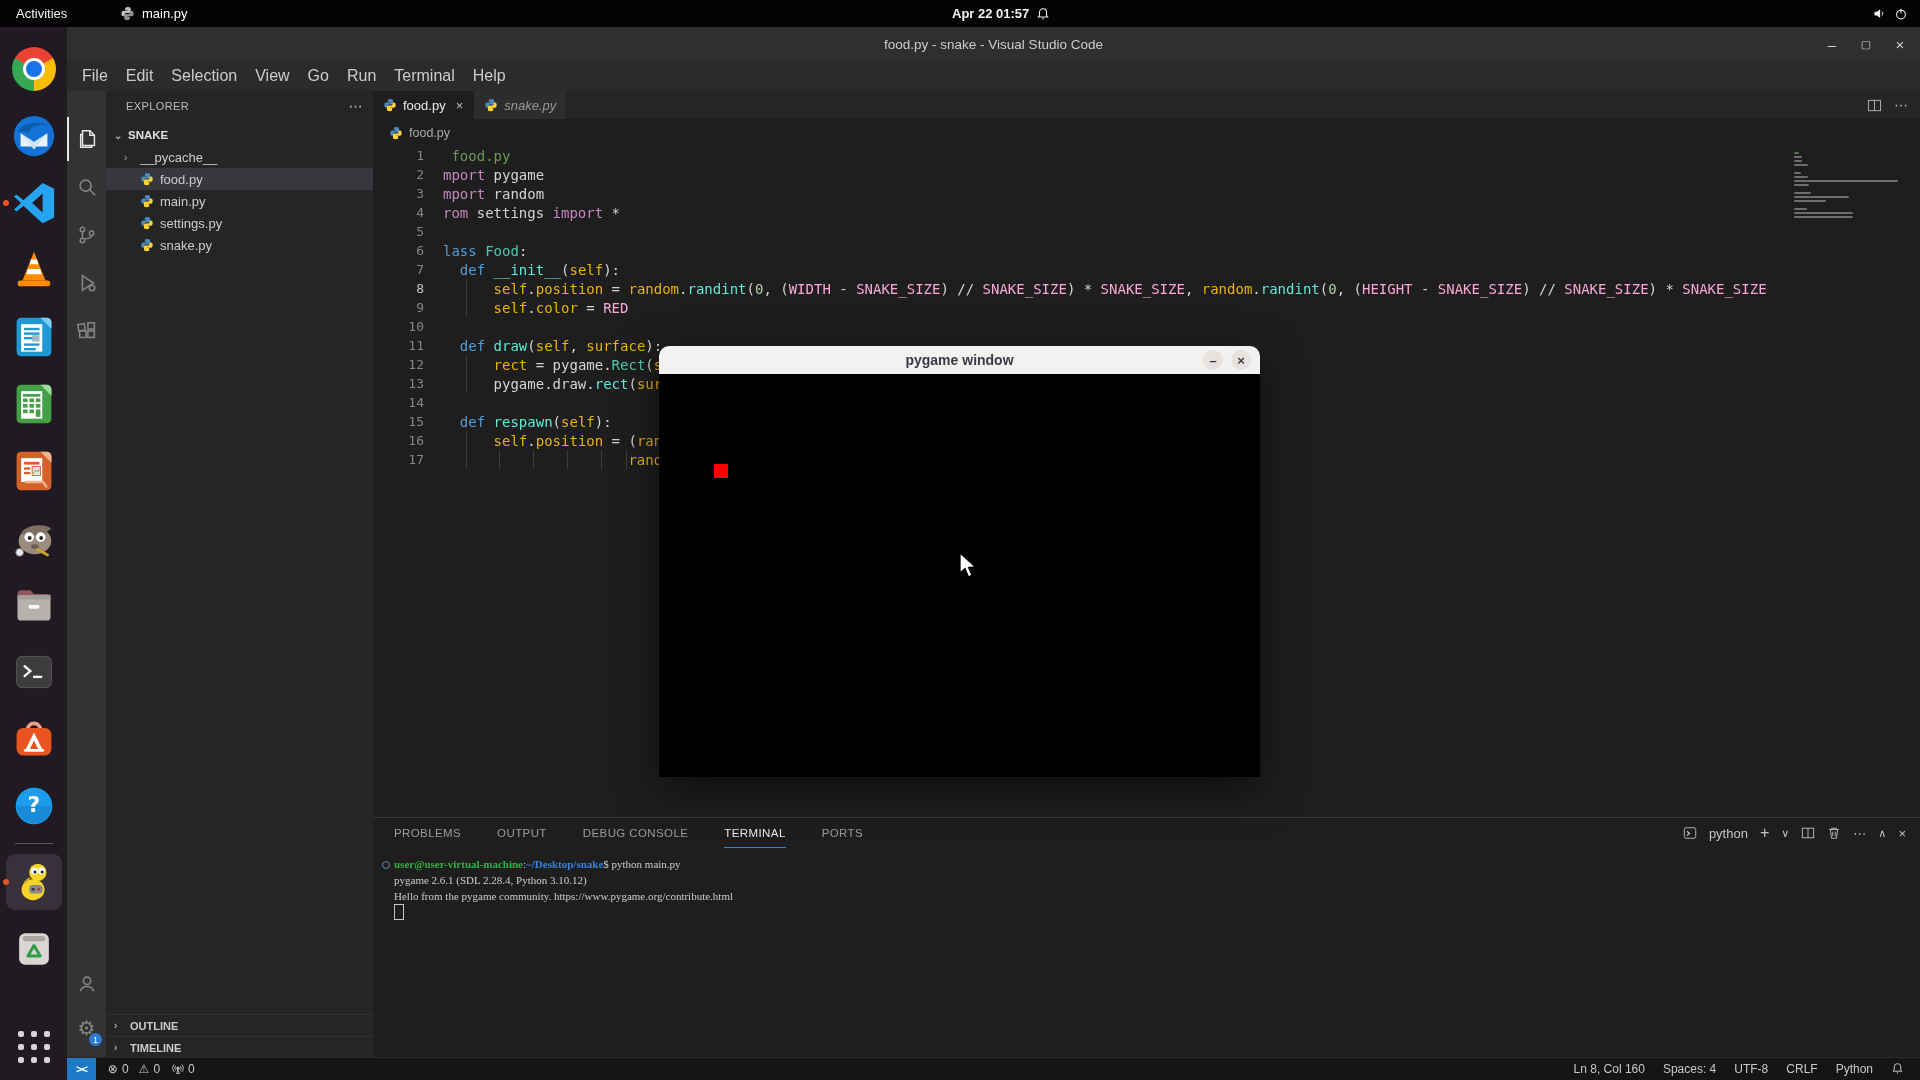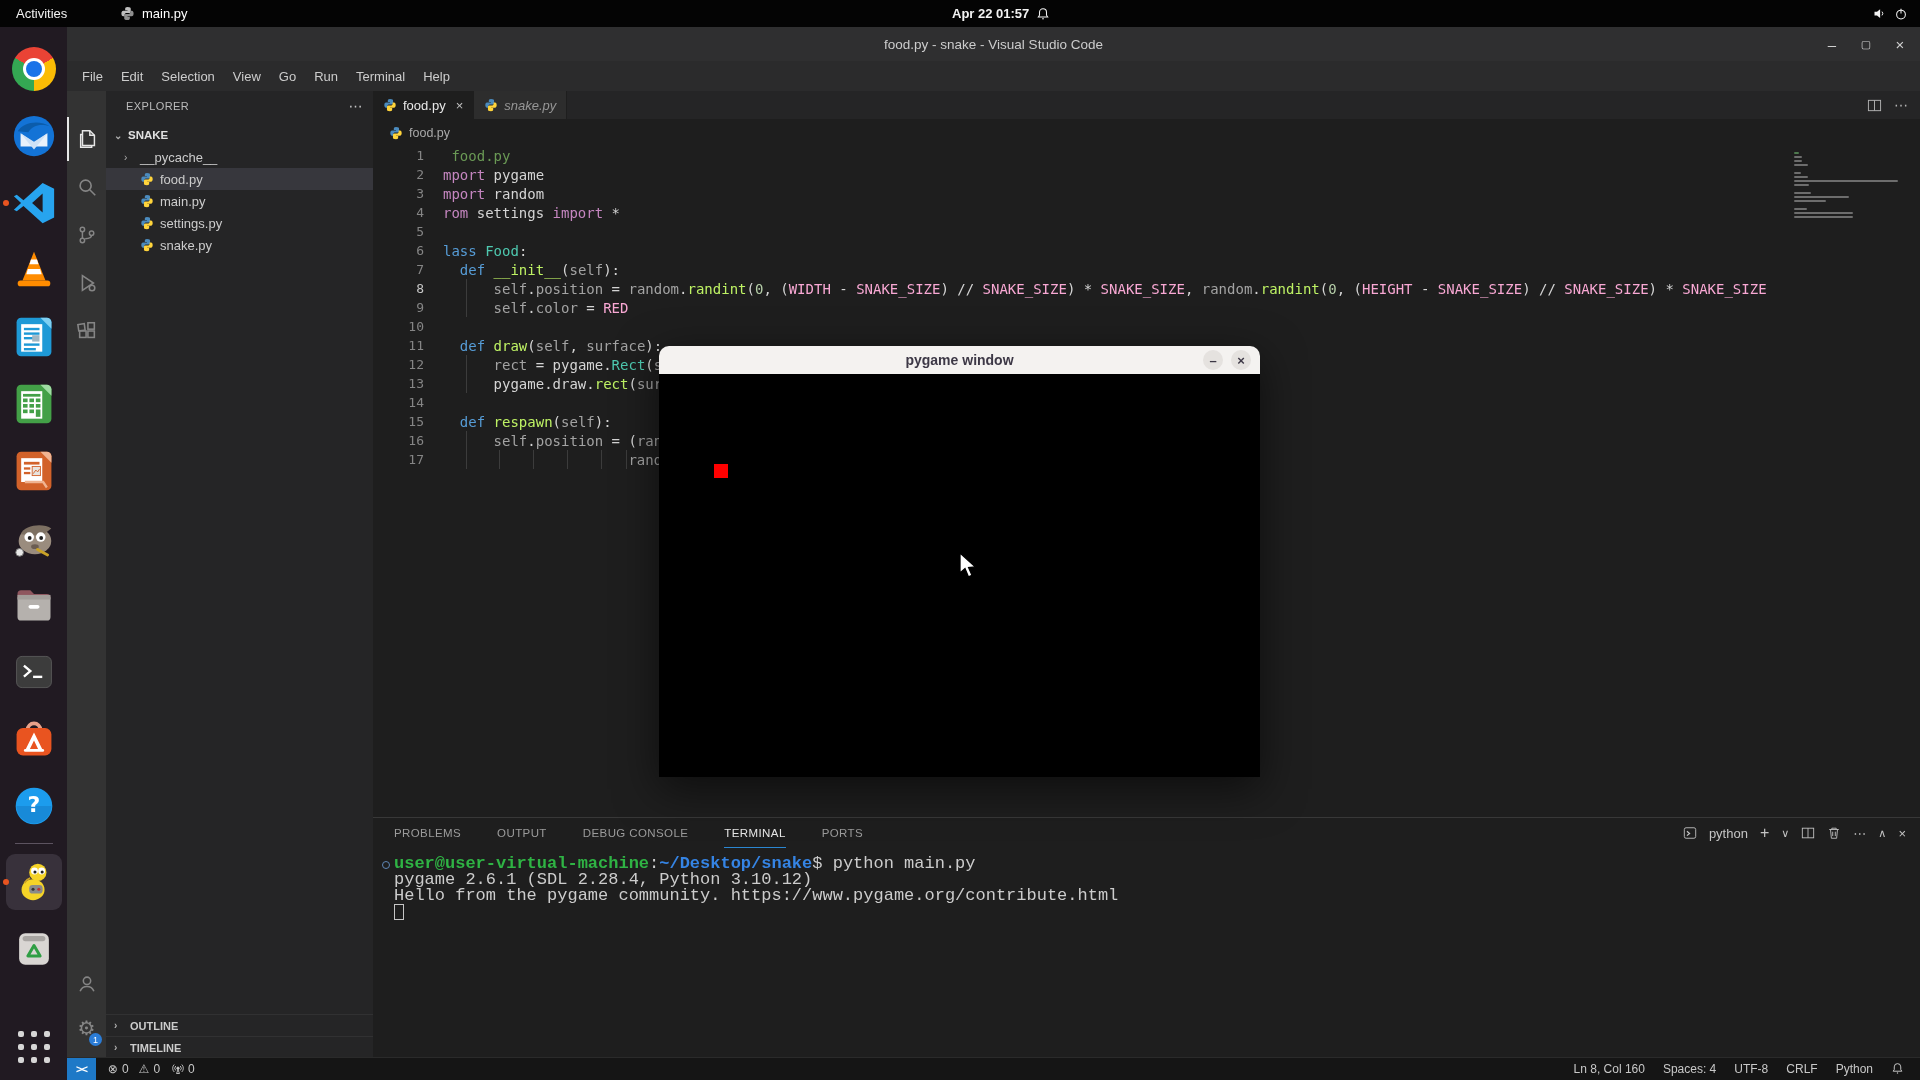--- a/index.html
+++ b/index.html
@@ -26,21 +26,21 @@
   .dock-spacer{flex:1 1 auto;}
   .appgrid{display:grid;grid-template-columns:repeat(3,6px);grid-template-rows:repeat(3,6px);gap:7px;}
   .appgrid i{width:6px;height:6px;border-radius:2px;background:#d6d6d6;}
 
   
   #vscode{position:absolute;left:67px;top:27px;width:1853px;height:1053px;background:#1e1e1e;}
   #titlebar{position:absolute;left:0;top:0;right:0;height:34px;background:#2f2f30;color:#cccccc;}
   #win-title{position:absolute;left:0;right:0;top:0;height:34px;display:flex;align-items:center;justify-content:center;font-size:13.5px;}
   #win-controls{position:absolute;right:10px;top:0;height:34px;display:flex;align-items:center;gap:14px;color:#d0d0d0;font-size:15px;}
   #win-controls span{width:20px;text-align:center;}
-  #menubar{position:absolute;left:0;top:34px;right:0;height:30px;background:#2b2b2c;display:flex;align-items:center;padding-left:6px;font-size:13px;color:#cccccc;}
+  #menubar{position:absolute;left:0;top:34px;right:0;height:30px;background:#2b2b2c;display:flex;align-items:center;padding-left:6px;font-size:16px;color:#cccccc;}
   .menu-item{padding:4px 9px;border-radius:4px;}
 
   
   #activitybar{position:absolute;left:0;top:64px;width:39px;bottom:22px;background:#333333;}
   .act-icon{position:absolute;left:0;width:39px;height:44px;display:flex;align-items:center;justify-content:center;color:#858585;}
   .act-icon.active{color:#e7e7e7;border-left:2px solid #e7e7e7;width:37px;}
   .act-badge{position:absolute;right:4px;bottom:4px;width:13px;height:13px;border-radius:50%;background:#2b7cd6;color:#fff;font-size:9px;display:flex;align-items:center;justify-content:center;}
 
   
   #sidebar{position:absolute;left:39px;top:64px;width:267px;bottom:22px;background:#252526;color:#cccccc;}
@@ -63,33 +63,33 @@
   .tab.preview{background:#2d2d2d;color:#969696;font-style:italic;}
   .tab .close{font-size:13px;color:#c0c0c0;margin-left:4px;}
   #tab-actions{margin-left:auto;display:flex;align-items:center;gap:12px;color:#b3b3b3;padding-right:12px;font-size:14px;}
   #breadcrumb{position:absolute;left:0;top:28px;right:0;height:27px;display:flex;align-items:center;gap:6px;padding-left:16px;font-size:12.5px;color:#a9a9a9;}
   #code-wrap{position:absolute;left:0;top:55px;right:0;bottom:0;overflow:hidden;}
   .code-line{position:absolute;left:0;right:0;height:19px;line-height:19px;}
   .ln{position:absolute;left:0;width:51px;text-align:right;color:#858585;font-family:"DejaVu Sans Mono",monospace;font-size:13px;}
   .ln.cur{color:#c6c6c6;}
   .ctext{display:inline-block;margin-left:70px;white-space:pre;font-family:"DejaVu Sans Mono",monospace;font-size:14px;color:#d4d4d4;}
   .guide{position:absolute;top:0;bottom:0;width:1px;background:#3c3c3c;}
-  .tk-kw{color:#C586C0}.tk-kw2{color:#569CD6}.tk-fn{color:#bef264}.tk-cls{color:#4EC9B0}
-  .tk-v{color:#a3a3a3}.tk-c{color:#f9a8d4}.tk-n{color:#B5CEA8}.tk-op{color:#D4D4D4}
+  .tk-kw{color:#C586C0}.tk-kw2{color:#569CD6}.tk-fn{color:#5eead4}.tk-cls{color:#4EC9B0}
+  .tk-v{color:#eab308}.tk-c{color:#f9a8d4}.tk-n{color:#B5CEA8}.tk-op{color:#D4D4D4}
   .tk-cm{color:#6A9955}.tk-pl{color:#D4D4D4}
   #minimap{position:absolute;right:16px;top:4px;width:112px;height:130px;}
   .mmbar{position:absolute;left:2px;height:2px;border-radius:1px;}
 
   
   #panel{position:absolute;left:306px;right:0;bottom:22px;height:240px;background:#1e1e1e;border-top:1px solid #383838;}
   #panel-tabs{position:absolute;left:21px;top:0;height:30px;display:flex;gap:36px;align-items:center;}
   .ptab{font-size:11.5px;letter-spacing:.4px;color:#9b9b9b;height:30px;display:flex;align-items:center;box-sizing:border-box;}
   .ptab.active{color:#e7e7e7;border-bottom:1px solid #2b87d1;}
   #panel-actions{position:absolute;right:14px;top:0;height:30px;display:flex;align-items:center;gap:12px;color:#c5c5c5;font-size:13px;}
-  #terminal{position:absolute;left:21px;top:38px;right:20px;bottom:0;font-family:Liberation Mono, monospace;font-size:17px;line-height:16px;color:#cccccc;white-space:pre;}
+  #terminal{position:absolute;left:21px;top:38px;right:20px;bottom:0;font-family:Liberation Serif, serif;font-size:11px;line-height:16px;color:#cccccc;white-space:pre;}
   .trow{position:relative;height:16px;}
   .tg{color:#2fb344;font-weight:700;}
   .tb{color:#3584e4;font-weight:700;}
   .tw{color:#cccccc;}
   .tdec{position:absolute;left:-12px;top:5px;width:6px;height:6px;border-radius:50%;border:1px solid #5f87b5;}
   .tcursor{display:inline-block;width:8px;height:14px;border:1px solid #c5c5c5;vertical-align:-2px;}
 
   
   #statusbar{position:absolute;left:0;right:0;bottom:0;height:22px;background:#151515;border-top:1px solid #2a2a2a;color:#c8c8c8;font-size:12px;display:flex;align-items:center;}
   #remote{height:22px;background:#1e79c7;color:#fff;display:flex;align-items:center;padding:0 9px;font-size:11px;font-weight:700;letter-spacing:-1px;}

